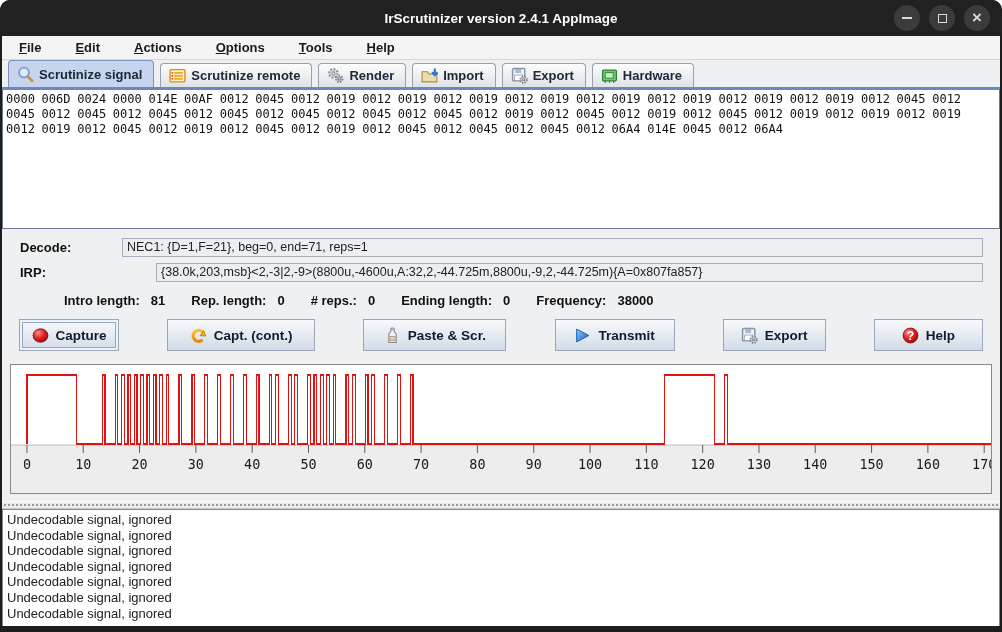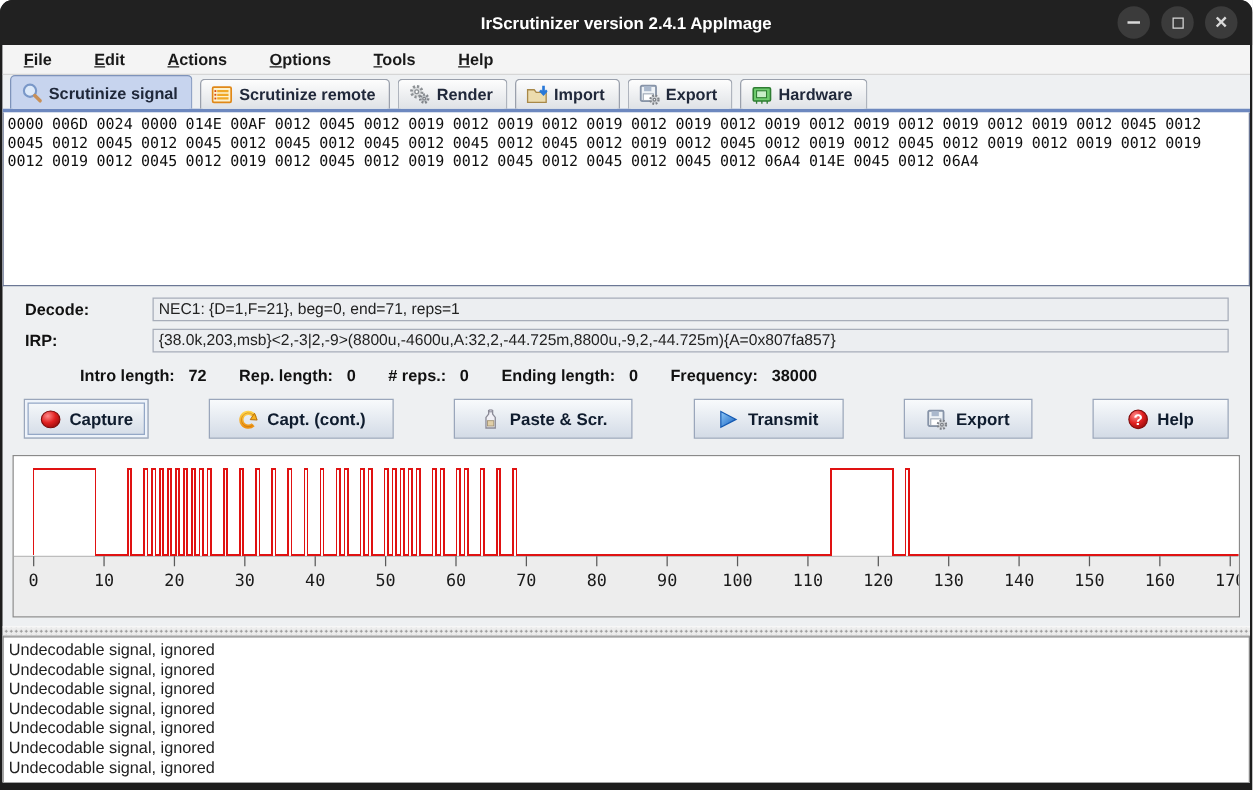--- a/index.html
+++ b/index.html
@@ -59,21 +59,21 @@
   
   .hex-area{
     flex:0 0 139px; margin:0; background:#ffffff;
     border:1px solid #6b7795; border-top:none;
     font-family:"DejaVu Sans Mono", monospace; font-size:12px; line-height:15px;
     color:#111; padding:2px 3px; overflow:hidden; word-spacing:-0.5px;
   }
   
   .field-row{ display:flex; align-items:center; margin:0 17px 0 18px; }
   .field-row.first{ margin-top:9px; }
-  .field-row.second{ margin-top:6px; }
+  .field-row.second{ margin-top:6px;gap:34px; }
   .field-label{ width:102px; font-size:13px; font-weight:bold; color:#111; }
   .field-box{
     flex:1; height:19px; background:#eceef1; border:1px solid #a7adb9;
     font-size:12.5px; color:#222; line-height:17px; padding:0 4px;
     white-space:nowrap; overflow:hidden;
   }
   .stats-row{
     display:flex; align-items:center; margin:8px 0 0 18px; flex:0 0 20px;
     font-size:13px; font-weight:bold; color:#111;padding-left:44px;
   }
@@ -226,21 +226,21 @@
     </div>
 
     <div class="field-row second">
       <span class="field-label">IRP:</span>
       <div class="field-box">{38.0k,203,msb}&lt;2,-3|2,-9&gt;(8800u,-4600u,A:32,2,-44.725m,8800u,-9,2,-44.725m){A=0x807fa857}</div>
     </div>
 
     <div class="stats-row">
       <span class="stat">
           <span class="stat-label">Intro length:</span>
-          <span class="stat-value">72</span>
+          <span class="stat-value">81</span>
         </span>
       <span class="stat">
           <span class="stat-label">Rep. length:</span>
           <span class="stat-value">0</span>
         </span>
       <span class="stat">
           <span class="stat-label"># reps.:</span>
           <span class="stat-value">0</span>
         </span>
       <span class="stat">

